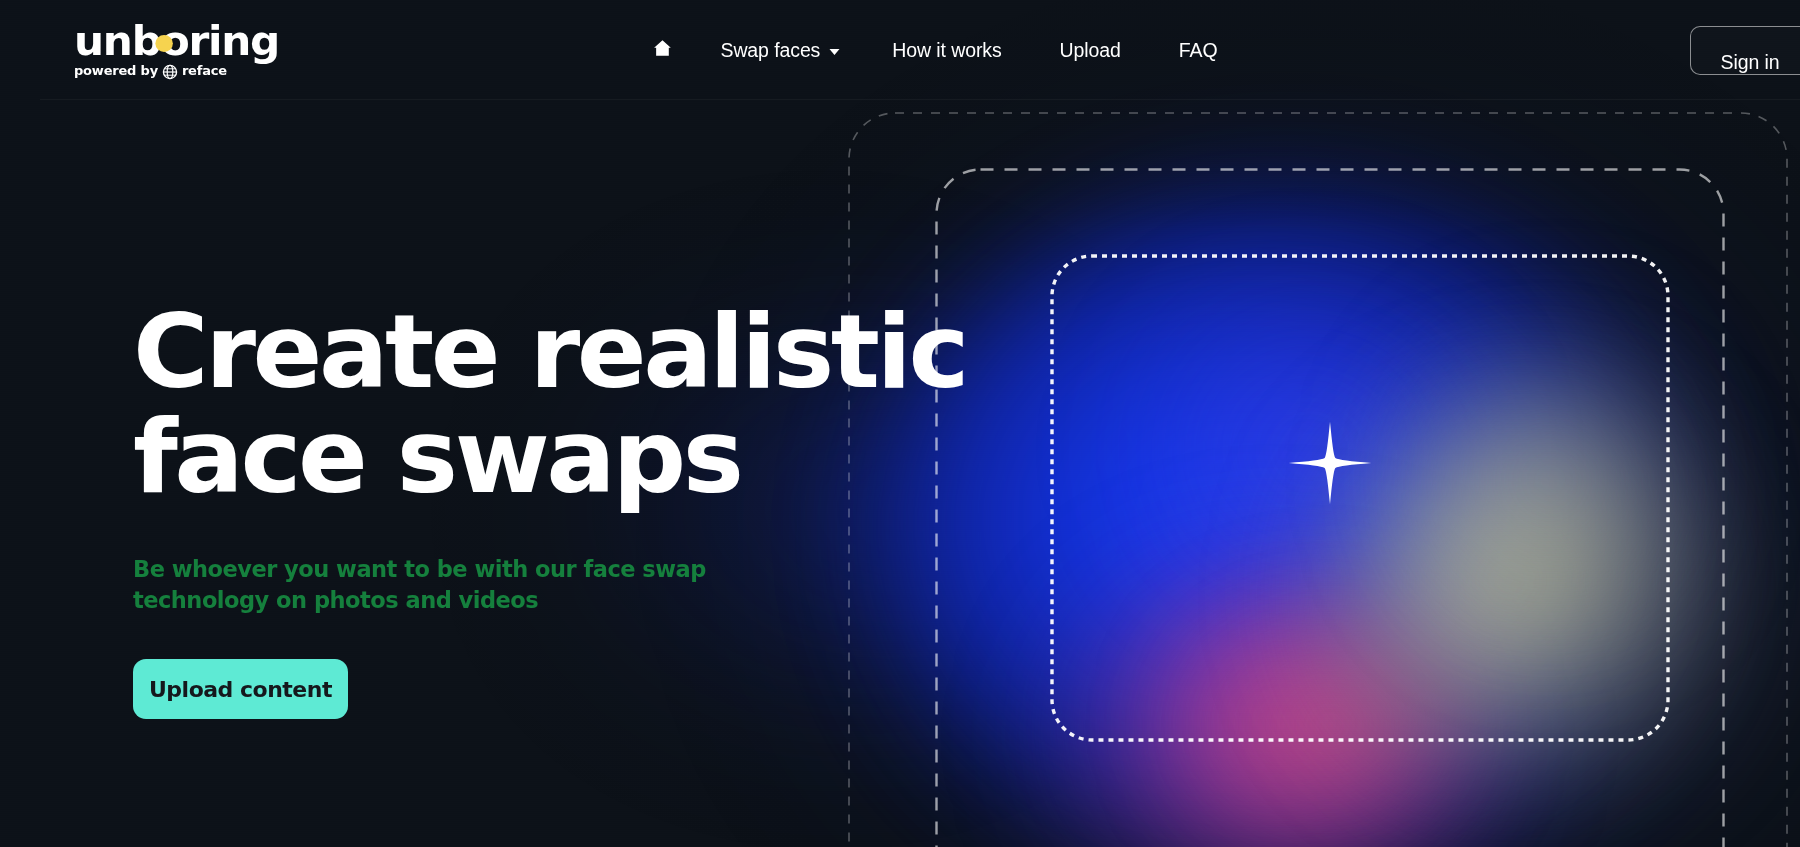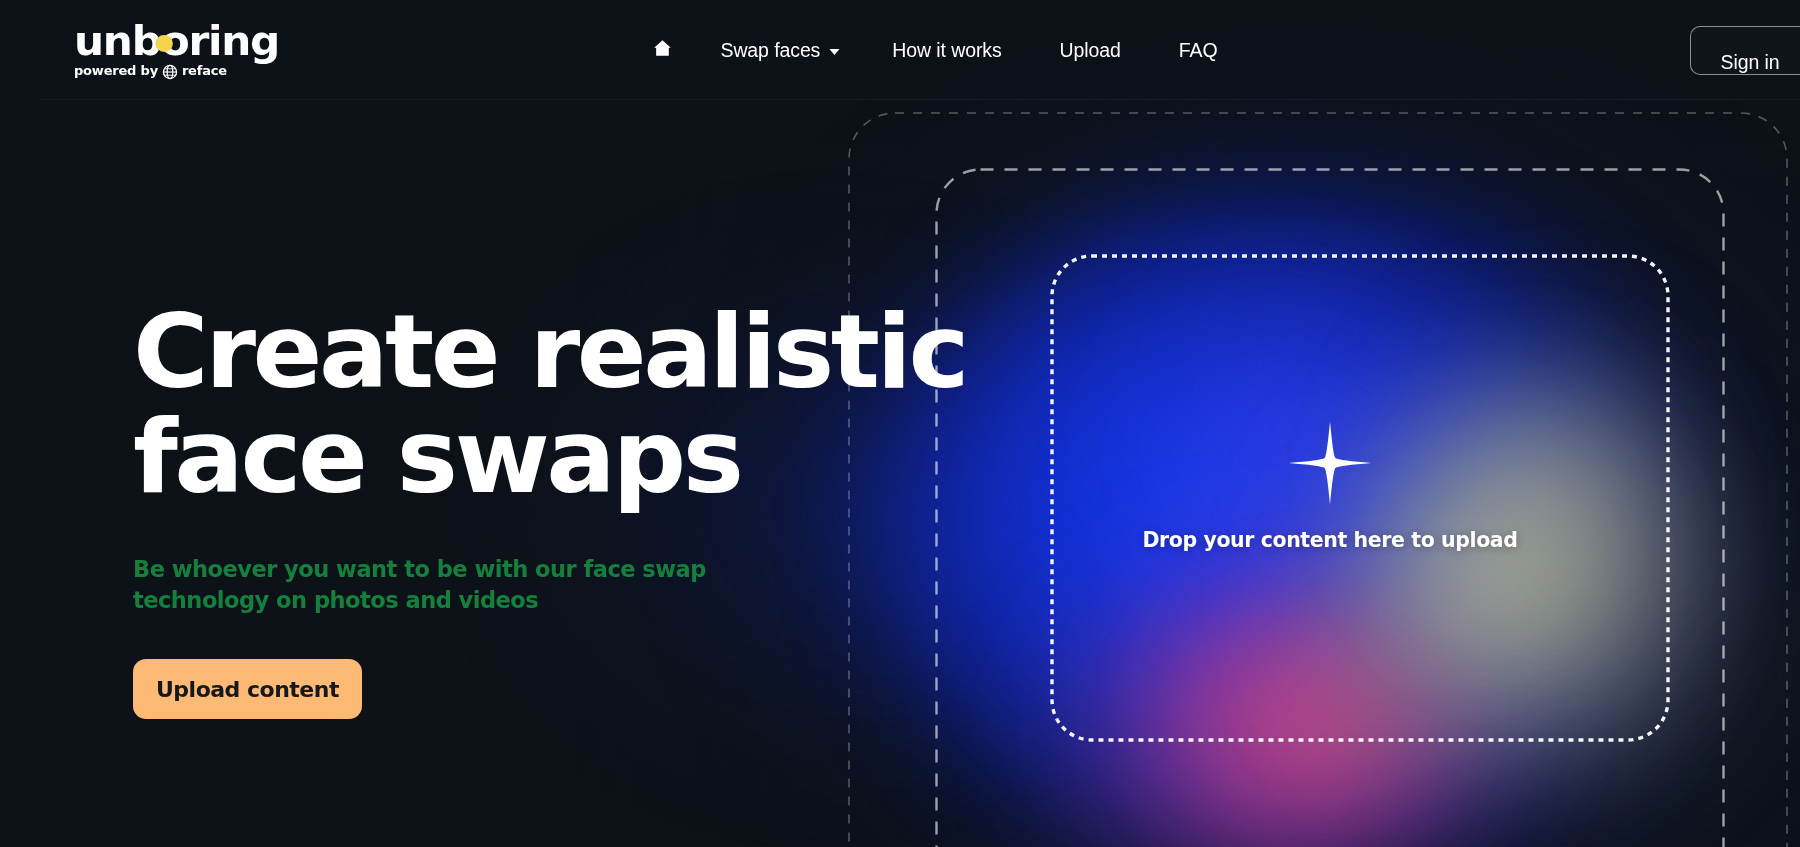--- a/index.html
+++ b/index.html
@@ -251,24 +251,24 @@
     font-size:22.5px;
     line-height:1.38;
     letter-spacing:-0.5px;
     color:#15803d;
     white-space:pre-line;
   }
   .upload-btn {
     margin-top:43px;
     display:inline-flex; align-items:center; justify-content:center;
     height:60px;
-    padding:0 23px;
+    padding:0 16px;
     border:none;
     border-radius:13px;
-    background:#fdba74;
+    background:#5eead4;
     color:#15181c;
     font-family:"DejaVu Sans", sans-serif;
     font-weight:700;
     font-size:22px;
     letter-spacing:-0.5px;
     cursor:pointer;
   }
 
   
   .dropzone-content {
@@ -331,21 +331,20 @@
       <rect x="2" y="2" width="616" height="484" rx="40" ry="40" stroke="rgba(255,255,255,0.95)" stroke-width="3.4" stroke-dasharray="5 5" fill="none"></rect>
     </svg>
   </div>
 
   <div class="dropzone-hit"></div>
 
   <div class="dropzone-content">
     <svg class="plus-icon" viewBox="0 0 100 100" aria-hidden="true">
       <path d="M50 2 C52.4 26 54 40.6 56.2 44.2 C59.6 46.4 74 48 98 50 C74 52 59.6 53.6 56.2 55.8 C54 59.4 52.4 74 50 98 C47.6 74 46 59.4 43.8 55.8 C40.4 53.6 26 52 2 50 C26 48 40.4 46.4 43.8 44.2 C46 40.6 47.6 26 50 2 Z" fill="#ffffff"></path>
     </svg>
-    <div class="drop-label">Drop your content here to upload</div>
   </div>
 
   <header id="site-header">
 
     <div class="logo-block">
       <div class="logo-word">
         <span>unboring</span>
         <span class="dot"></span>
       </div>
       <div class="logo-sub">

